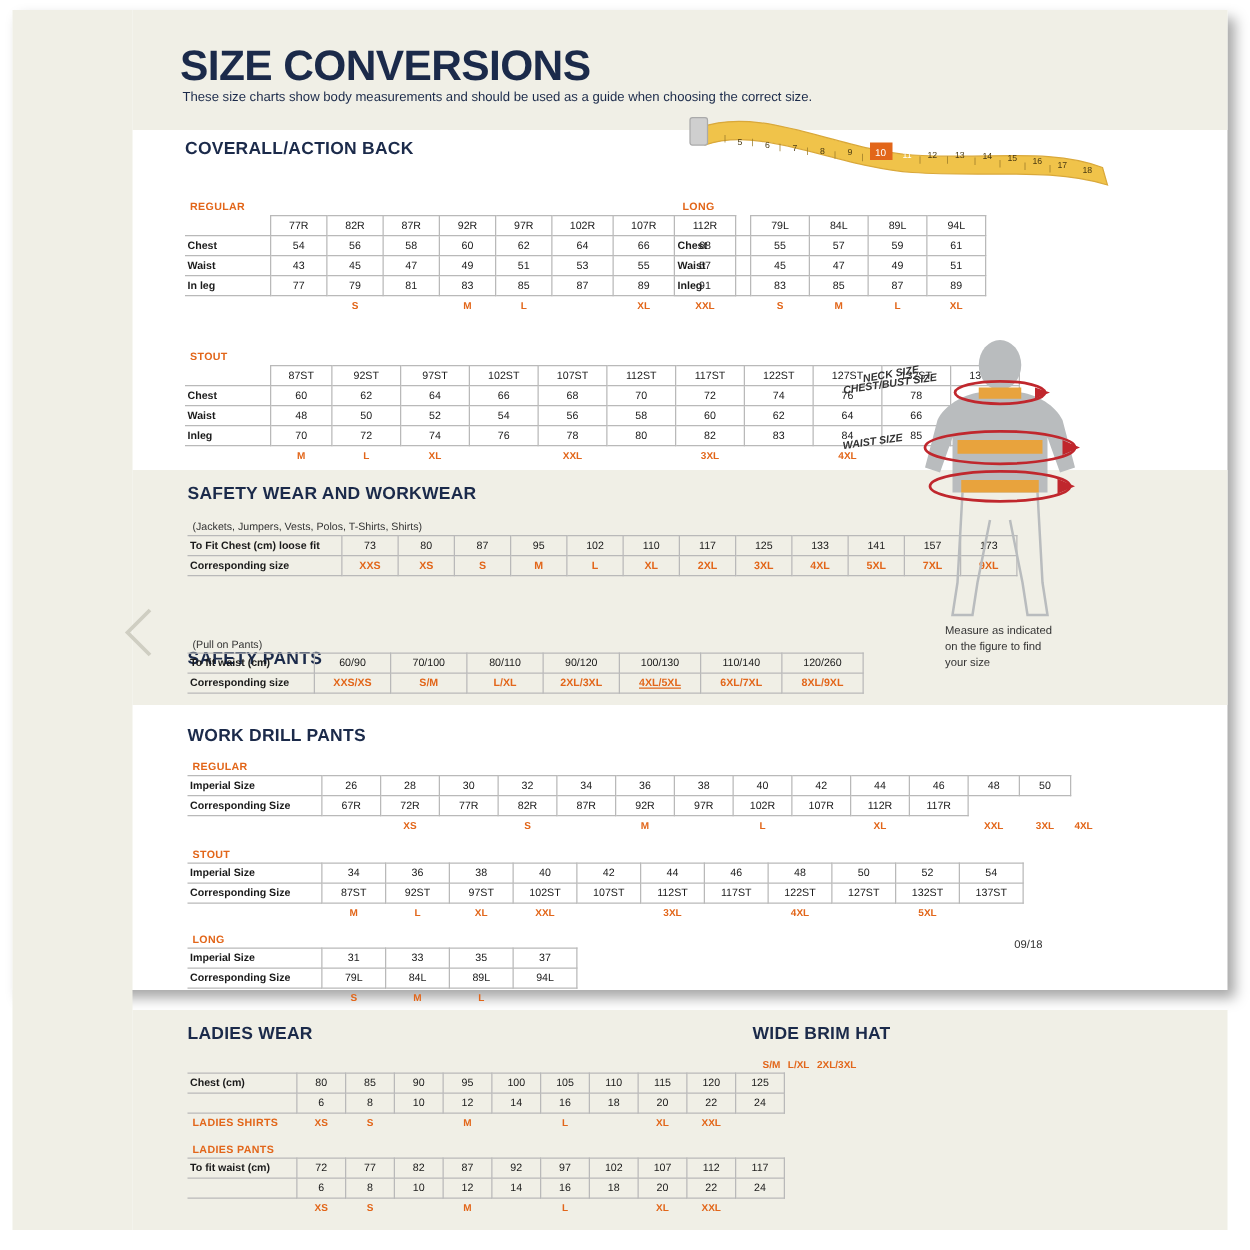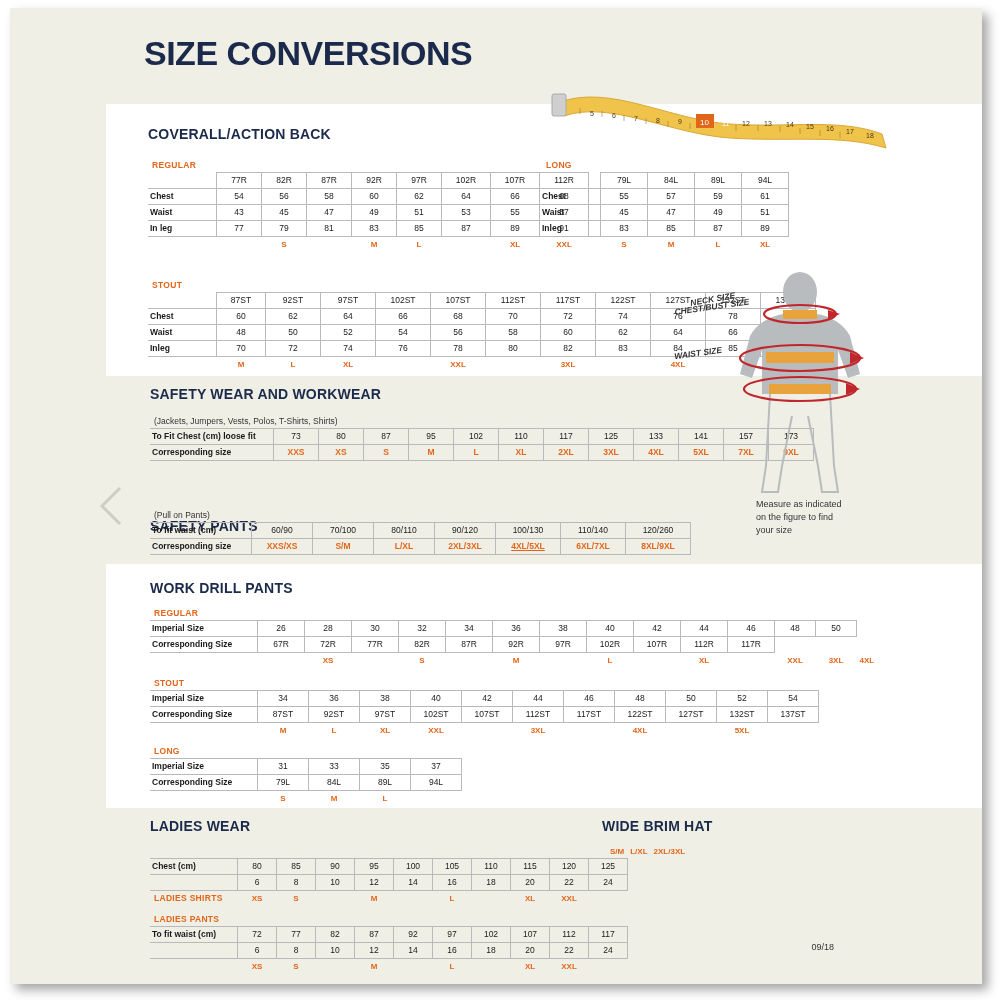--- a/index.html
+++ b/index.html
@@ -1,18 +1,18 @@
 <!DOCTYPE html>
 <html><head>
 <meta charset="utf-8">
 <style>
   html,body{margin:0;padding:0;background:#ffffff;}
   body{width:1000px;height:1000px;font-family:"Liberation Sans",sans-serif;}
   .page{position:relative;width:1000px;height:1000px;background:#ffffff;overflow:hidden;}
-  .sheet{position:absolute;left:10px;top:8px;width:972px;height:976px;background:#ffffff;
+  .sheet{position:absolute;left:10px;top:8px;width:972px;height:784px;background:#ffffff;
          box-shadow:6px 6px 10px rgba(0,0,0,.35);}
   .leftband{position:absolute;left:0;top:0;width:96px;height:976px;background:#f0efe6;}
   .topband{position:absolute;left:96px;top:0;width:876px;height:96px;background:#f0efe6;}
   .band-safety{position:absolute;left:96px;top:368px;width:876px;height:188px;background:#f0efe6;}
   .band-ladies{position:absolute;left:96px;top:800px;width:876px;height:176px;background:#f0efe6;}
 
   h1.title{position:absolute;left:134px;top:26px;margin:0;font-size:34px;font-weight:bold;
            letter-spacing:-0.5px;color:#1b2a4a;font-family:"Liberation Sans",sans-serif;}
   .subtitle{position:absolute;left:136px;top:64px;font-size:10.5px;color:#1b2a4a;}
 
@@ -41,20 +41,21 @@
 
 <div class="page">
   <div class="sheet">
 
     <div class="leftband"></div>
     <div class="topband"></div>
     <div class="band-safety"></div>
     <div class="band-ladies"></div>
 
     <h1 class="title">SIZE CONVERSIONS</h1>
+    <div class="subtitle">These size charts show body measurements and should be used as a guide when choosing the correct size.</div>
 
     <svg class="tm" style="left:540px;top:82px;" width="340" height="70" viewBox="0 0 340 70">
       <path d="M10 12 C 60 -6, 120 30, 180 34 C 240 38, 290 28, 332 44 L 336 58 C 290 44, 240 52, 180 48 C 120 44, 60 10, 14 26 Z" fill="#f0c34a" stroke="#d9a83a" stroke-width="1"></path>
       <g fill="#4a3a12" font-size="7" font-family="Liberation Sans, sans-serif">
         <text x="40" y="26">5</text>
           <text x="62" y="28">6</text>
           <text x="84" y="31">7</text>
         <text x="106" y="33">8</text>
           <text x="128" y="34">9</text>
         <text x="172" y="36" fill="#ffffff">11</text>
@@ -78,21 +79,21 @@
           <path d="M186 35 v6"></path>
           <path d="M208 35 v6"></path>
         <path d="M230 36 v6"></path>
           <path d="M250 38 v6"></path>
           <path d="M270 40 v6"></path>
           <path d="M290 42 v6"></path>
       </g>
       <rect x="2" y="4" width="14" height="22" rx="2" fill="#cfcfcf" stroke="#aaa"></rect>
     </svg>
 
-    <div class="sec-title" style="left:138px;top:118px;text-align:right;">COVERALL/ACTION BACK</div>
+    <div class="sec-title" style="left:138px;top:102px;text-align:right;">COVERALL/ACTION BACK</div>
 
     <div class="sub-lbl" style="left:142px;top:152px;">REGULAR</div>
     <table class="grid" style="left:138px;top:164px;">
       <tbody>
           <tr>
         <td class="noborder" style="width:62px;"></td>
         <td style="width:38px;">77R</td>
         <td style="width:38px;">82R</td>
         <td style="width:38px;">87R</td>
         <td style="width:38px;">92R</td>

